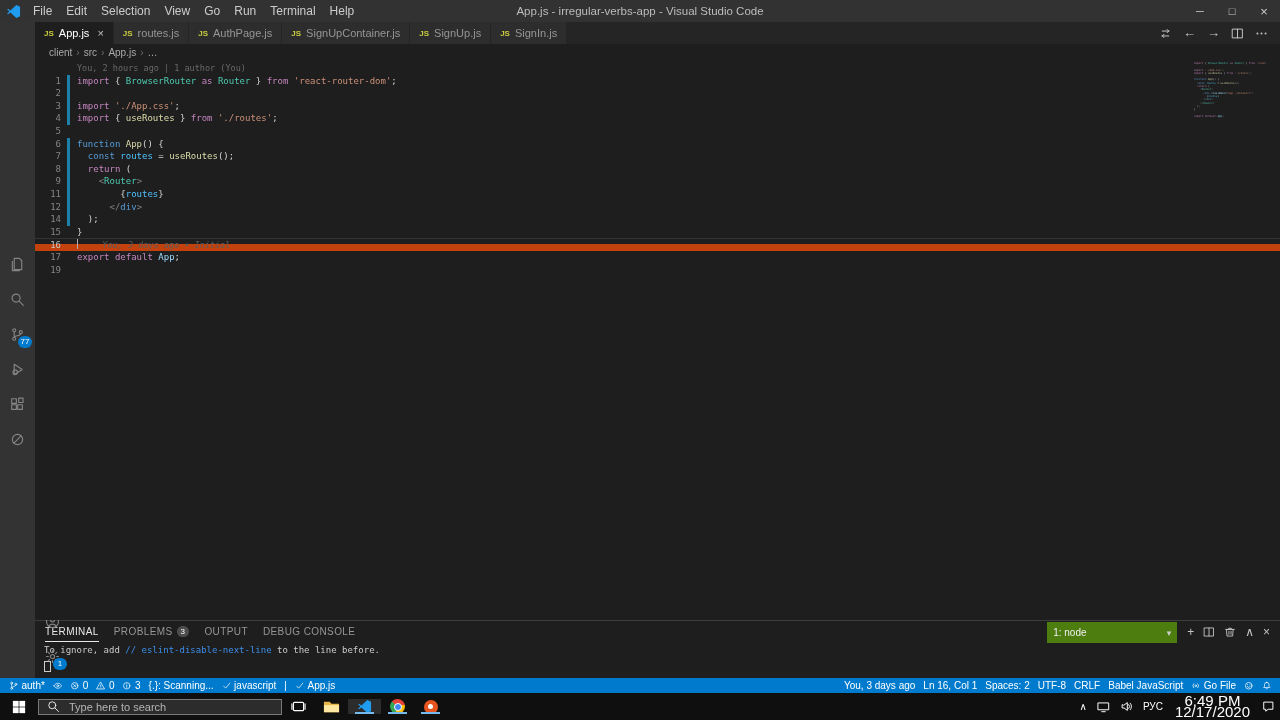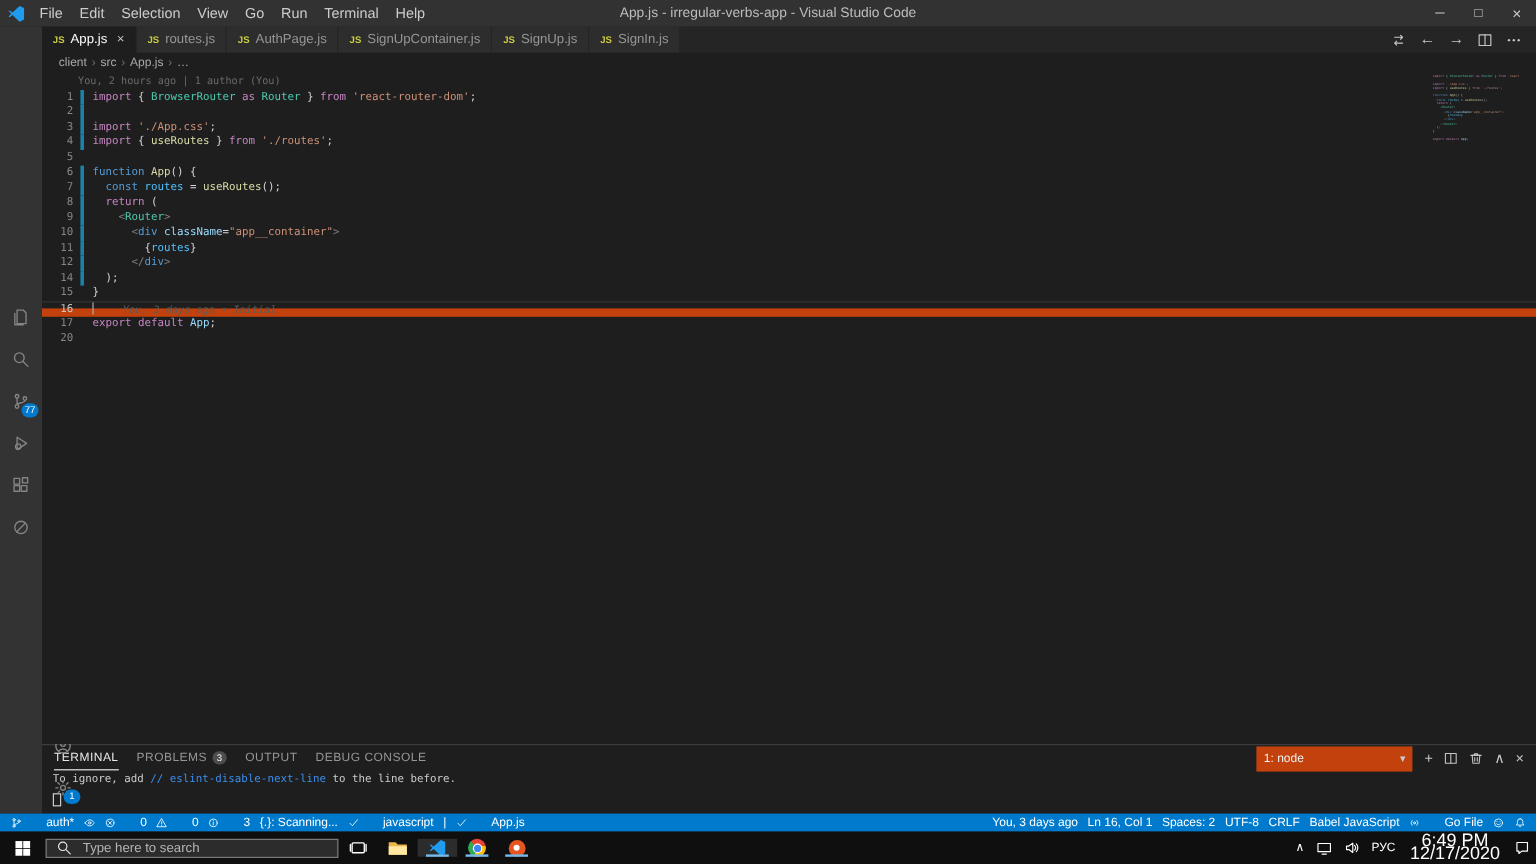--- a/index.html
+++ b/index.html
@@ -38,21 +38,21 @@
   .tab-actions{margin-left:auto;display:flex;align-items:center;gap:11px;padding-right:12px}
 
   
   .breadcrumbs{height:16px;flex:0 0 16px;display:flex;align-items:center;padding-left:14px;font-size:10px;
                color:#a9a9a9;gap:4px;background:var(--editor-bg,#1e1e1e)}
   .bc-sep{color:#6e6e6e;font-size:10px}
 
   
   .editor{flex:1;position:relative;overflow:hidden;background:var(--editor-bg,#1e1e1e);padding-top:2px}
   .code{font-family:"DejaVu Sans Mono",monospace;font-size:9px;line-height:12.6px}
-  .codelens{height:12.6px;color:#6a6a6a;font-size:8.5px;font-family:"DejaVu Sans Mono",monospace;padding-left:30px}
+  .codelens{height:12.6px;color:#6a6a6a;font-size:8.5px;font-family:"DejaVu Sans Mono",monospace;padding-left:42px}
   .row{display:flex;height:12.6px;position:relative;box-sizing:border-box}
   .row.current{border-top:1px solid #333334;border-bottom:7px solid #c2410c}
   .row.current .ln{color:#c6c6c6}
   .ln{flex:0 0 26px;width:26px;text-align:right;color:#858585}
   .gut{flex:0 0 16px;width:16px;position:relative}
   .gut.mod::before{content:"";position:absolute;left:6px;top:0;bottom:0;width:3px;background:var(--git-modified,#1b81a8)}
   .ltext{flex:1;white-space:pre}
   .cursor{display:inline-block;width:1.3px;height:10px;background:#aeafad;vertical-align:-1px}
   .blame-inline{color:#5c5c5c;font-style:italic;padding-left:24px;font-size:8.5px}
   .tk-kw{color:var(--accent-keyword,#C586C0)} .tk-kw2{color:var(--accent-keyword2,#569CD6)}
@@ -64,33 +64,33 @@
   .mrow{white-space:pre;height:3.3px;overflow:hidden}
 
   
   .panel{height:57px;flex:0 0 57px;border-top:1px solid #3c3c3c;background:var(--editor-bg,#1e1e1e);display:flex;flex-direction:column}
   .panel-header{height:22px;flex:0 0 22px;display:flex;align-items:center;padding:0 10px}
   .panel-tabs{display:flex;gap:15px}
   .panel-tab{font-size:10px;letter-spacing:.4px;color:#969696;line-height:19px;display:flex;align-items:center;gap:4px;border-bottom:1px solid transparent}
   .panel-tab.active{color:#e7e7e7;border-bottom-color:#e7e7e7}
   .ptab-badge{background:#4d4d4d;color:#fff;font-size:8px;border-radius:8px;padding:0 4px;height:11px;line-height:11px}
   .panel-controls{margin-left:auto;display:flex;align-items:center;gap:10px}
-  .shell-select{background:#c2410c;color:#f0f0f0;font-size:10px;height:17px;display:flex;align-items:center;
+  .shell-select{background:#4d7c0f;color:#f0f0f0;font-size:10px;height:17px;display:flex;align-items:center;
                 padding:2px 6px;width:118px;justify-content:space-between}
   .panel-icons{display:flex;align-items:center;gap:9px;color:#c5c5c5}
   .panel-body{padding:1px 0 0 9px;font-family:"DejaVu Sans Mono",monospace;font-size:9px;line-height:13px;color:#cccccc}
   .term-blue{color:var(--terminal-link,#3B8EEA)}
   .term-cursor{width:5px;height:9px;border:1px solid #cccccc;margin-top:4px}
 
   
   .statusbar{height:15px;flex:0 0 15px;background:var(--statusbar-bg,#007ACC);display:flex;align-items:center;
              color:#fff;font-size:10px;padding:0 5px;white-space:nowrap}
   .sb-group{display:flex;align-items:center;height:100%}
   .sb-right{margin-left:auto}
-  .sb-item{display:flex;align-items:center;gap:20px;padding:0 4px;height:15px}
+  .sb-item{display:flex;align-items:center;gap:3px;padding:0 4px;height:15px}
 
   
   .taskbar{height:27px;flex:0 0 27px;background:var(--taskbar-bg,#0f0f0f);display:flex;align-items:center}
   .tb-start{width:38px;display:flex;align-items:center;justify-content:center}
   .tb-search{width:226px;background:#2c2c2c;border:1px solid #7a7a7a;display:flex;align-items:center;gap:7px;padding:0 8px}
   .tb-search input{background:transparent;border:0;outline:0;color:#cfcfcf;font-size:11px;font-family:"Liberation Sans",sans-serif;width:170px}
   .tb-search input::placeholder{color:#b5b5b5}
   .tb-apps{display:flex}
   .tb-slot{width:33px;display:flex;align-items:center;justify-content:center;position:relative}
   .tb-slot.running::after{content:"";position:absolute;bottom:0;left:7px;right:7px;height:2px;background:#76b9ed}
@@ -307,25 +307,20 @@
             <div class="ln">8</div>
             <div class="gut mod"></div>
             <div class="ltext"><span class="tk-pl">  </span><span class="tk-kw">return</span><span class="tk-pl"> (</span></div>
           </div>
           <div class="row">
             <div class="ln">9</div>
             <div class="gut mod"></div>
             <div class="ltext"><span class="tk-pl">    </span><span class="tk-br">&lt;</span><span class="tk-type">Router</span><span class="tk-br">&gt;</span></div>
           </div>
           <div class="row">
-            <div class="ln">10</div>
-            <div class="gut mod"></div>
-            <div class="ltext"><span class="tk-pl">      </span><span class="tk-br">&lt;</span><span class="tk-kw2">div</span><span class="tk-pl"> </span><span class="tk-var">className</span><span class="tk-pl">=</span><span class="tk-str">"app__container"</span><span class="tk-br">&gt;</span></div>
-          </div>
-          <div class="row">
             <div class="ln">11</div>
             <div class="gut mod"></div>
             <div class="ltext"><span class="tk-pl">        {</span><span class="tk-cv">routes</span><span class="tk-pl">}</span></div>
           </div>
           <div class="row">
             <div class="ln">12</div>
             <div class="gut mod"></div>
             <div class="ltext"><span class="tk-pl">      </span><span class="tk-br">&lt;/</span><span class="tk-kw2">div</span><span class="tk-br">&gt;</span></div>
           </div>
           <div class="row">
@@ -342,21 +337,21 @@
             <div class="ln">16</div>
             <div class="gut"></div>
             <div class="ltext"><span class="cursor"></span><span class="blame-inline">You, 3 days ago • Initial</span></div>
           </div>
           <div class="row">
             <div class="ln">17</div>
             <div class="gut"></div>
             <div class="ltext"><span class="tk-kw">export</span><span class="tk-pl"> </span><span class="tk-kw">default</span><span class="tk-pl"> </span><span class="tk-var">App</span><span class="tk-pl">;</span></div>
           </div>
           <div class="row">
-            <div class="ln">20</div>
+            <div class="ln">19</div>
             <div class="gut"></div>
             <div class="ltext"></div>
           </div>
         </div>
       <div class="minimap" id="minimap">
           <div class="mrow"><span class="tk-kw">import</span><span class="tk-pl"> { </span><span class="tk-type">BrowserRouter</span><span class="tk-pl"> </span><span class="tk-kw">as</span><span class="tk-pl"> </span><span class="tk-type">Router</span><span class="tk-pl"> } </span><span class="tk-kw">from</span><span class="tk-pl"> </span><span class="tk-str">'react-router-dom'</span></div>
           <div class="mrow"></div>
           <div class="mrow"><span class="tk-kw">import</span><span class="tk-pl"> </span><span class="tk-str">'./App.css'</span><span class="tk-pl">;</span></div>
           <div class="mrow"><span class="tk-kw">import</span><span class="tk-pl"> { </span><span class="tk-fn">useRoutes</span><span class="tk-pl"> } </span><span class="tk-kw">from</span><span class="tk-pl"> </span><span class="tk-str">'./routes'</span><span class="tk-pl">;</span></div>
           <div class="mrow"></div>

